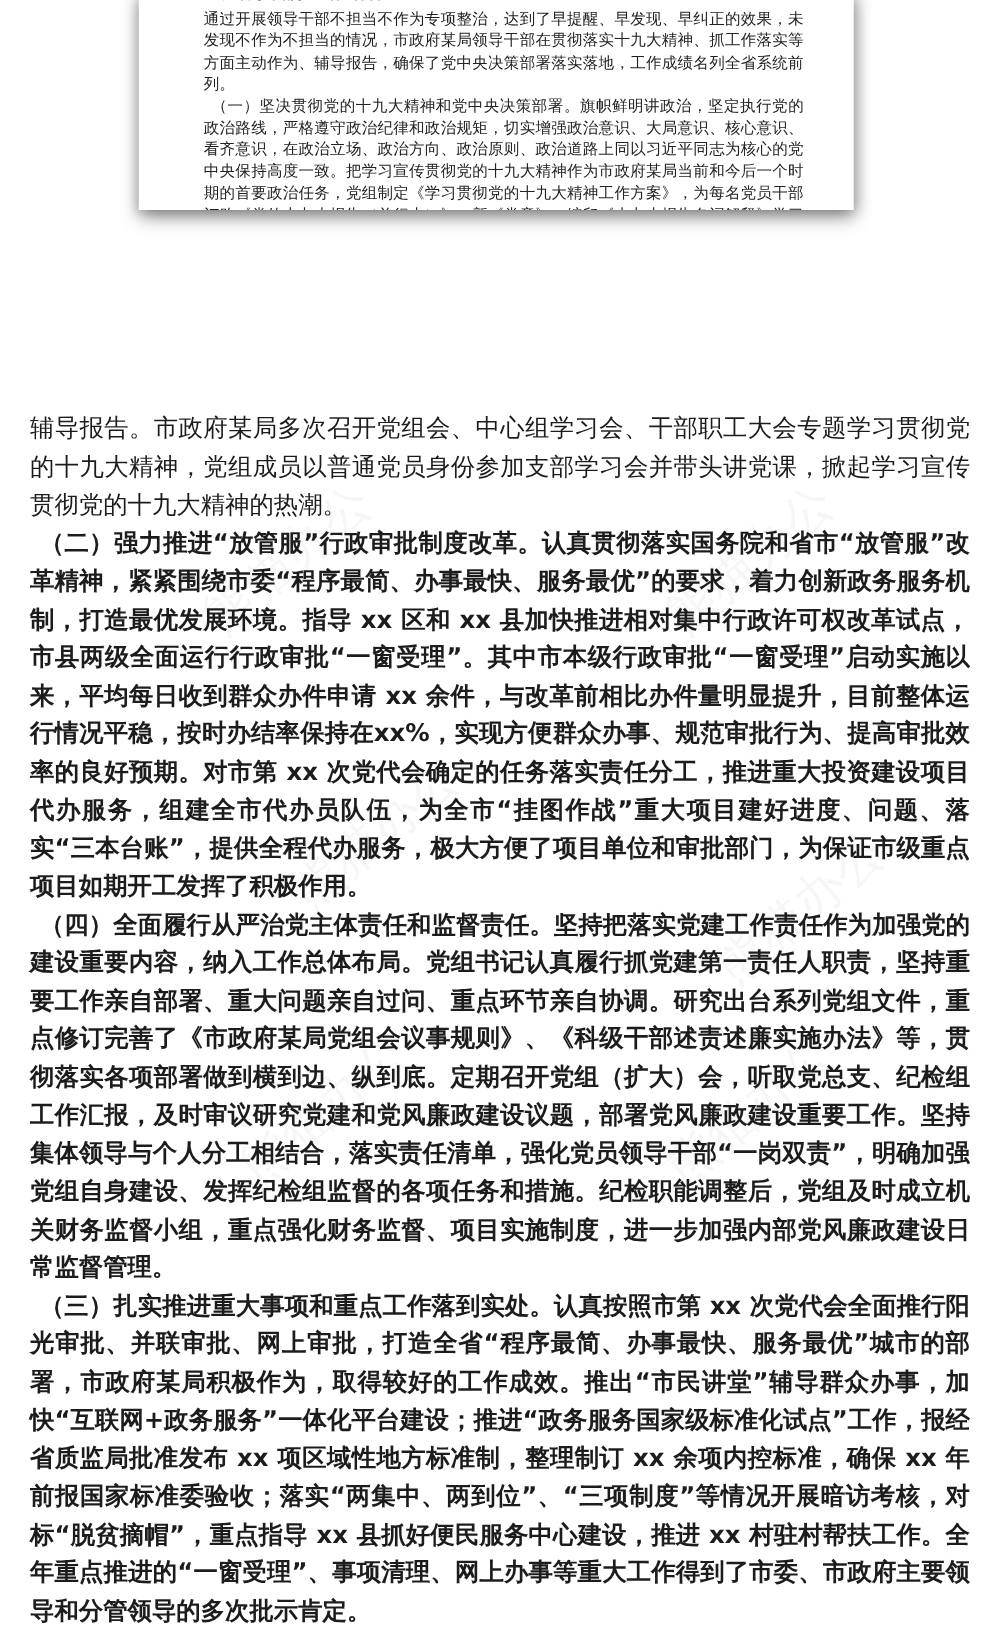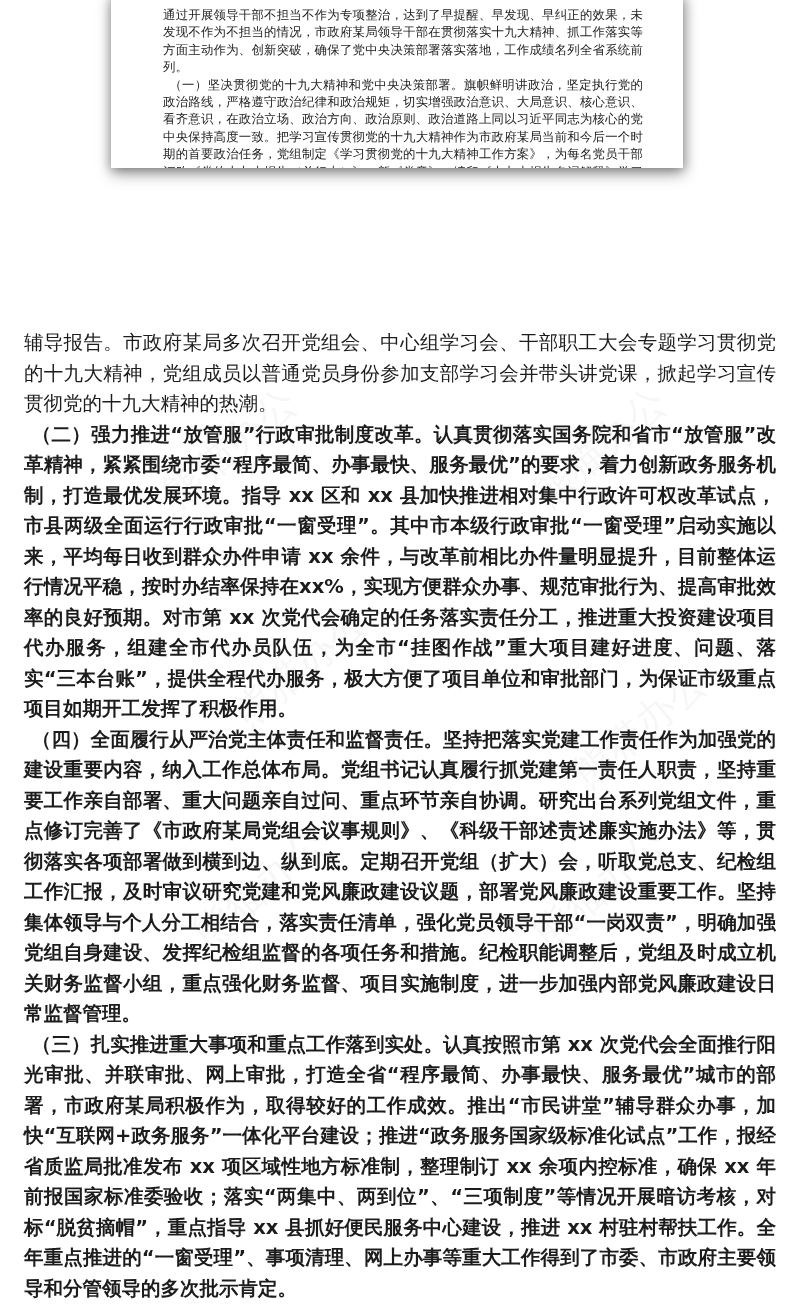--- a/index.html
+++ b/index.html
@@ -90,21 +90,21 @@
 <div class="watermark" style="left:220px; top:640px;">熊猫办公</div>
 <div class="watermark" style="left:560px; top:700px;">熊猫办公</div>
 <div class="watermark" style="left:180px; top:860px;">熊猫办公</div>
 <div class="watermark" style="left:520px; top:860px;">熊猫办公</div>
 
 <div class="preview-card">
   <div class="preview-inner">
     <h3 class="preview-heading">
         <span>二、领导干部担当作为情况</span>
       </h3>
-    <p class="preview-para">通过开展领导干部不担当不作为专项整治，达到了早提醒、早发现、早纠正的效果，未发现不作为不担当的情况，市政府某局领导干部在贯彻落实十九大精神、抓工作落实等方面主动作为、创新突破，确保了党中央决策部署落实落地，工作成绩名列全省系统前列。</p>
+    <p class="preview-para">通过开展领导干部不担当不作为专项整治，达到了早提醒、早发现、早纠正的效果，未发现不作为不担当的情况，市政府某局领导干部在贯彻落实十九大精神、抓工作落实等方面主动作为、辅导报告，确保了党中央决策部署落实落地，工作成绩名列全省系统前列。</p>
     <p class="preview-para indent">（一）坚决贯彻党的十九大精神和党中央决策部署。旗帜鲜明讲政治，坚定执行党的政治路线，严格遵守政治纪律和政治规矩，切实增强政治意识、大局意识、核心意识、看齐意识，在政治立场、政治方向、政治原则、政治道路上同以习近平同志为核心的党中央保持高度一致。把学习宣传贯彻党的十九大精神作为市政府某局当前和今后一个时期的首要政治任务，党组制定《学习贯彻党的十九大精神工作方案》，为每名党员干部订购《党的十九大报告（单行本）》、新《党章》，编印《十九大报告名词解释》学习单行本，邀请市委党校教授作专题</p>
   </div>
 </div>
 
 <div class="main-text">
   <p class="main-para">辅导报告。市政府某局多次召开党组会、中心组学习会、干部职工大会专题学习贯彻党的十九大精神，党组成员以普通党员身份参加支部学习会并带头讲党课，掀起学习宣传贯彻党的十九大精神的热潮。</p>
   <p class="main-para indent">（二）强力推进“放管服”行政审批制度改革。认真贯彻落实国务院和省市“放管服”改革精神，紧紧围绕市委“程序最简、办事最快、服务最优”的要求，着力创新政务服务机制，打造最优发展环境。指导 xx 区和 xx 县加快推进相对集中行政许可权改革试点，市县两级全面运行行政审批“一窗受理”。其中市本级行政审批“一窗受理”启动实施以来，平均每日收到群众办件申请 xx 余件，与改革前相比办件量明显提升，目前整体运行情况平稳，按时办结率保持在xx%，实现方便群众办事、规范审批行为、提高审批效率的良好预期。对市第 xx 次党代会确定的任务落实责任分工，推进重大投资建设项目代办服务，组建全市代办员队伍，为全市“挂图作战”重大项目建好进度、问题、落实“三本台账”，提供全程代办服务，极大方便了项目单位和审批部门，为保证市级重点项目如期开工发挥了积极作用。</p>
   <p class="main-para indent">（四）全面履行从严治党主体责任和监督责任。坚持把落实党建工作责任作为加强党的建设重要内容，纳入工作总体布局。党组书记认真履行抓党建第一责任人职责，坚持重要工作亲自部署、重大问题亲自过问、重点环节亲自协调。研究出台系列党组文件，重点修订完善了《市政府某局党组会议事规则》、《科级干部述责述廉实施办法》等，贯彻落实各项部署做到横到边、纵到底。定期召开党组（扩大）会，听取党总支、纪检组工作汇报，及时审议研究党建和党风廉政建设议题，部署党风廉政建设重要工作。坚持集体领导与个人分工相结合，落实责任清单，强化党员领导干部“一岗双责”，明确加强党组自身建设、发挥纪检组监督的各项任务和措施。纪检职能调整后，党组及时成立机关财务监督小组，重点强化财务监督、项目实施制度，进一步加强内部党风廉政建设日常监督管理。</p>
   <p class="main-para indent">（三）扎实推进重大事项和重点工作落到实处。认真按照市第 xx 次党代会全面推行阳光审批、并联审批、网上审批，打造全省“程序最简、办事最快、服务最优”城市的部署，市政府某局积极作为，取得较好的工作成效。推出“市民讲堂”辅导群众办事，加快“互联网+政务服务”一体化平台建设；推进“政务服务国家级标准化试点”工作，报经省质监局批准发布 xx 项区域性地方标准制，整理制订 xx 余项内控标准，确保 xx 年前报国家标准委验收；落实“两集中、两到位”、“三项制度”等情况开展暗访考核，对标“脱贫摘帽”，重点指导 xx 县抓好便民服务中心建设，推进 xx 村驻村帮扶工作。全年重点推进的“一窗受理”、事项清理、网上办事等重大工作得到了市委、市政府主要领导和分管领导的多次批示肯定。</p>
 </div>

